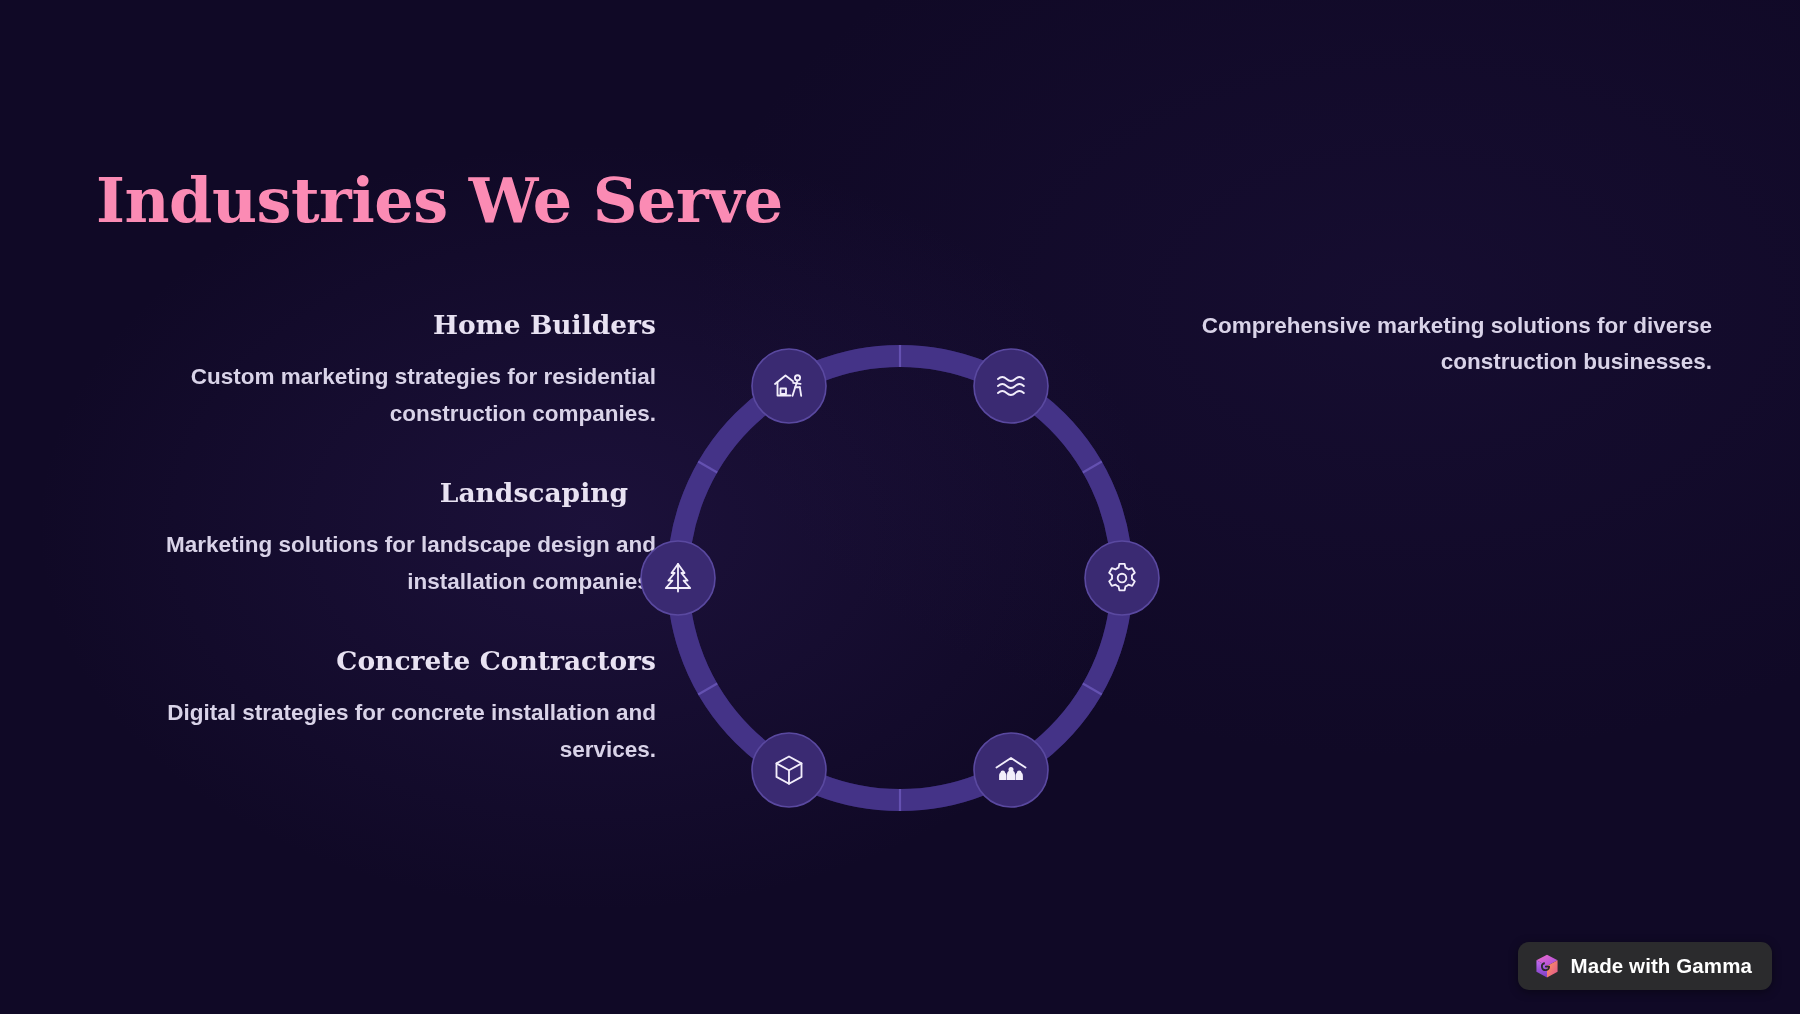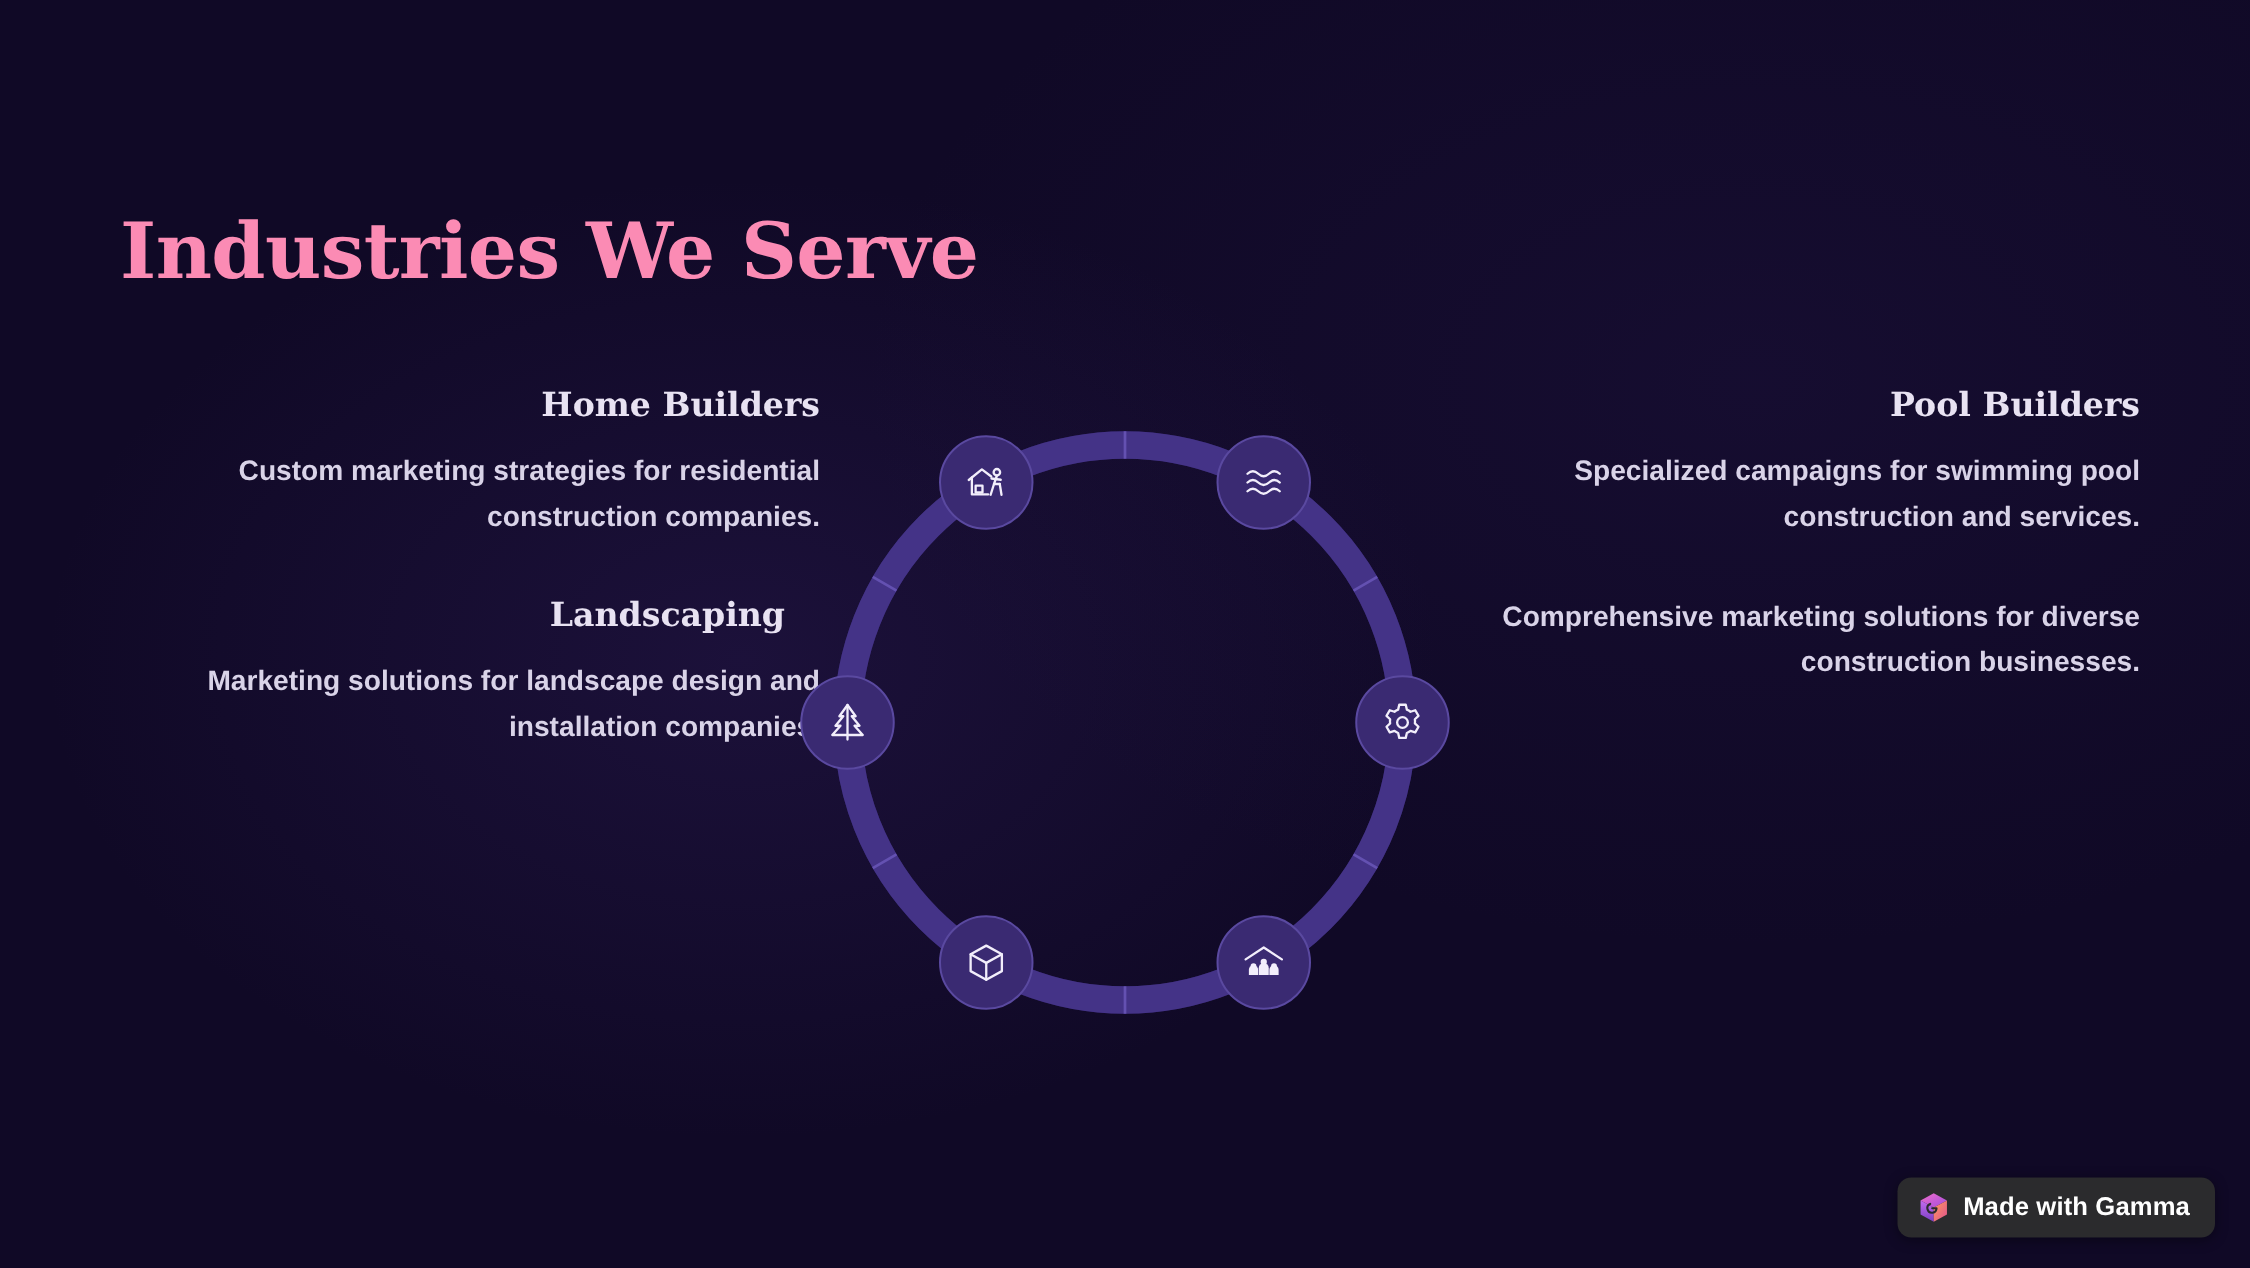--- a/index.html
+++ b/index.html
@@ -141,29 +141,29 @@
     <div class="industry-item" id="item-home-builders">
       <div class="item-title">Home Builders</div>
       <div class="item-desc">Custom marketing strategies for residential construction companies.</div>
     </div>
 
     <div class="industry-item" id="item-landscaping">
       <div class="item-title">Landscaping</div>
       <div class="item-desc">Marketing solutions for landscape design and installation companies.</div>
     </div>
 
+    <div class="industry-item" id="item-concrete">
+      <div class="item-title">Concrete Contractors</div>
+      <div class="item-desc">Digital strategies for concrete installation and services.</div>
+    </div>
 
   </div>
 
   <div id="column-right" class="column">
 
-    <div class="industry-item" id="item-pool">
-      <div class="item-title">Pool Builders</div>
-      <div class="item-desc">Specialized campaigns for swimming pool construction and services.</div>
-    </div>
 
     <div class="industry-item" id="item-general">
       <div class="item-desc">Comprehensive marketing solutions for diverse construction businesses.</div>
     </div>
 
 
   </div>
 
   <div id="diagram">
     <svg viewBox="0 0 520 520" xmlns="http://www.w3.org/2000/svg">

